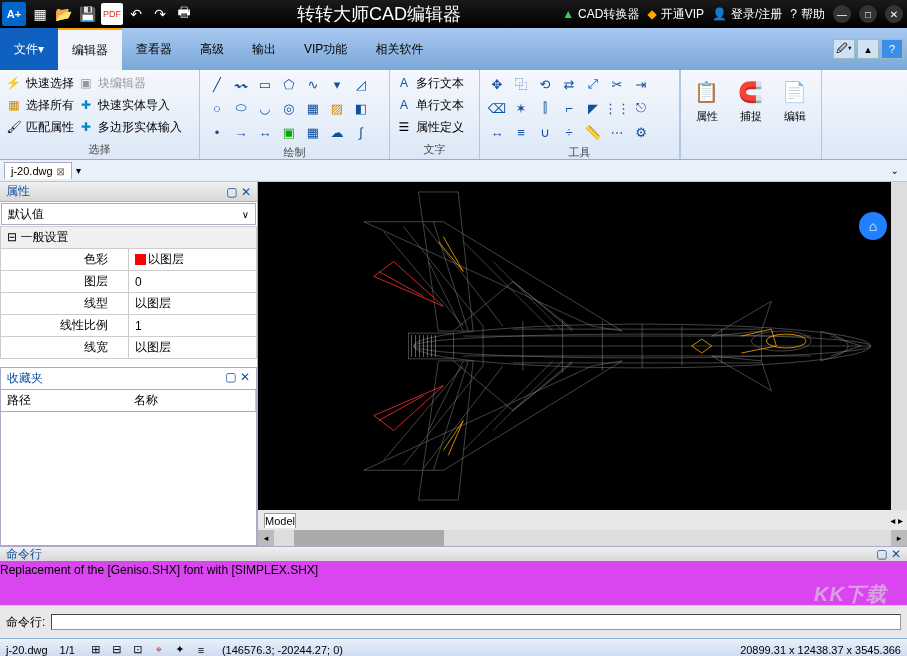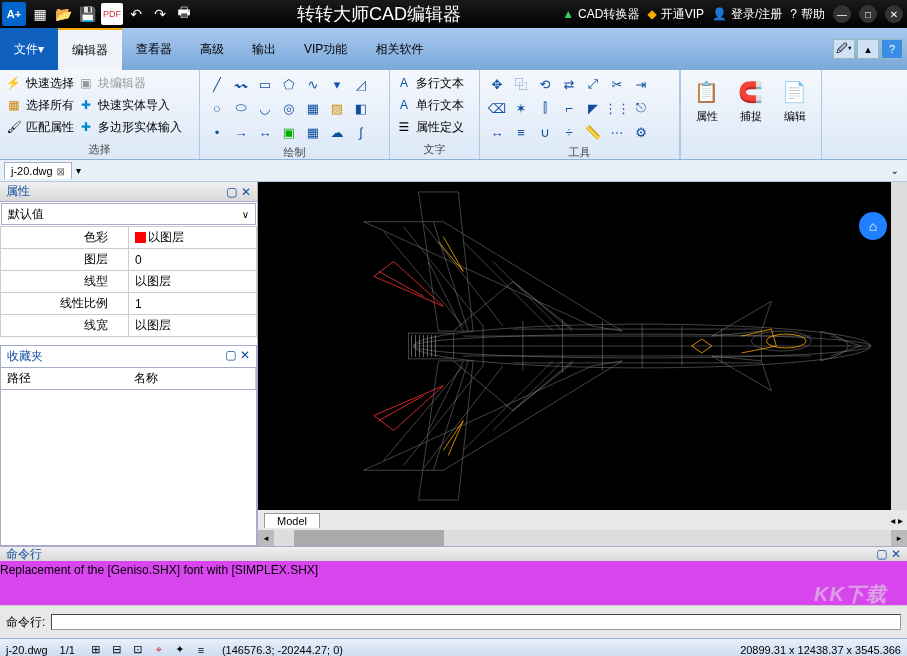--- a/index.html
+++ b/index.html
@@ -50,21 +50,21 @@
 .fav-head { border: 1px solid #aac; padding: 2px 6px; font-size: 12px; color: #1050a0; margin-top: 8px; }
 .fav-cols { display: flex; border: 1px solid #aac; border-top: none; }
 .fav-cols div { flex: 1; padding: 2px 6px; font-size: 12px; border-right: 1px solid #ccc; }
 .fav-body { flex: 1; border: 1px solid #aac; border-top: none; }
 
 .canvas-wrap { flex: 1; display: flex; flex-direction: column; background: #000; position: relative; }
 .canvas { flex: 1; position: relative; overflow: hidden; }
 .canvas svg { width: 100%; height: 100%; }
 .compass { position: absolute; top: 30px; right: 20px; width: 28px; height: 28px; background: #2080ff; border-radius: 50%; display: flex; align-items: center; justify-content: center; color: #fff; font-size: 14px; }
 .model-bar { height: 20px; background: #e8e8e8; display: flex; align-items: center; }
-.model-tab { background: #fff; border: 1px solid #999; border-bottom: none; padding: 1px 12px; margin-left: 6px; font-size: 11px; }
+.model-tab { background: #fff; border: 1px solid #999; border-bottom: none; padding: 1px 0; margin-left: 6px; font-size: 11px; }
 .hscroll { height: 16px; background: #ddd; display: flex; }
 .hscroll .arrow { width: 16px; background: #bbb; display: flex; align-items: center; justify-content: center; font-size: 9px; }
 .hscroll .thumb { width: 150px; background: #aaa; margin-left: 20px; }
 .vscroll { position: absolute; right: 0; top: 0; bottom: 36px; width: 16px; background: #ddd; }
 
 .cmd-section { border-top: 1px solid #aac; }
 .cmd-head { height: 14px; background: linear-gradient(#f0f0f0,#d8d8d8); padding: 0 6px; font-size: 12px; color: #1050a0; display: flex; align-items: center; }
 .cmd-log { height: 44px; background: #d946ef; padding: 2px 0; font-size: 12px; overflow: hidden; }
 .cmd-input-row { height: 22px; display: flex; align-items: center; background: #e8e8e8; padding: 16px 6px; gap: 6px; border-top: 1px solid #ccc; }
 .cmd-input-row input { flex: 1; border: 1px inset #999; height: 16px; font-size: 11px; padding: 0 2px; }
@@ -273,20 +273,23 @@
     <div class="panel-head blue">
       <span>属性</span>
         <span style="margin-left:auto">▢ ✕</span>
     </div>
     <div class="panel-select">
       <span>默认值</span>
         <span class="dd">∨</span>
     </div>
     <table class="prop-table">
       <tbody>
+          <tr>
+            <td colspan="2" class="cat">⊟ <span>一般设置</span></td>
+          </tr>
       <tr>
             <td class="k">色彩</td>
             <td><span class="swatch"></span><span>以图层</span></td>
           </tr>
       <tr>
             <td class="k">图层</td>
             <td>0</td>
           </tr>
       <tr>
             <td class="k">线型</td>

